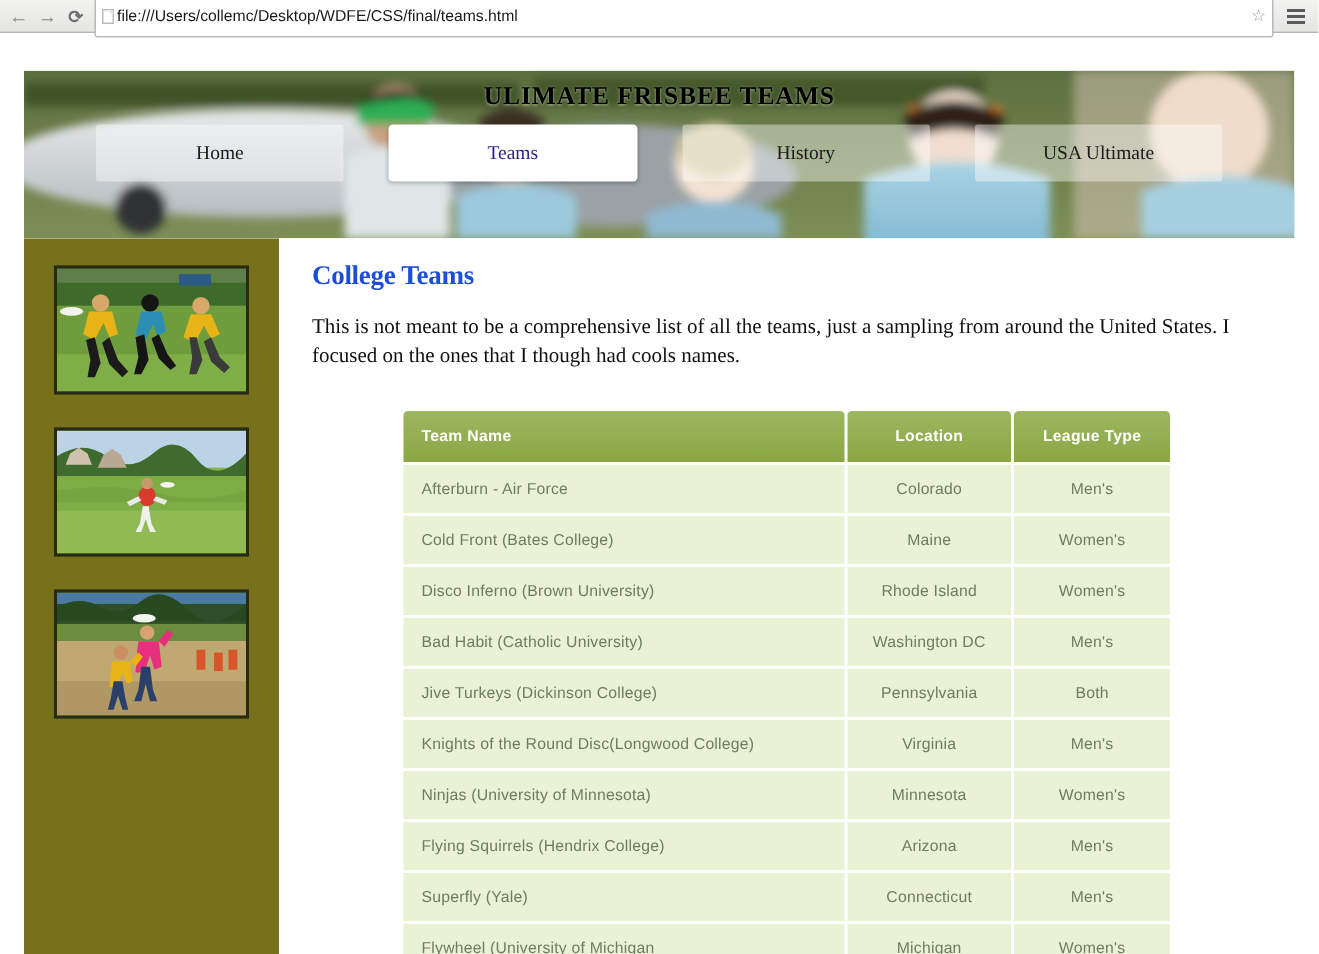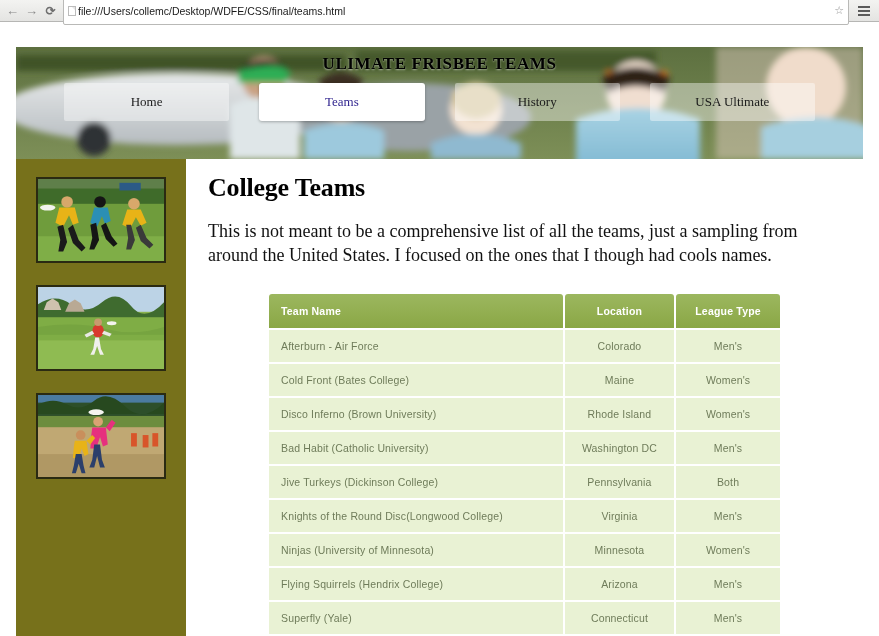--- a/index.html
+++ b/index.html
@@ -167,26 +167,26 @@
   }
   .thumb svg{ display:block; width:100%; height:100%; }
 
   .content{
     flex:1;
     background:#fff;
     padding: 14px 22px 0 22px;
   }
   .page-title{
     font-family:"Liberation Serif", serif;
-    font-size:26px; font-weight:bold; color:#000000;
+    font-size:18px; font-weight:bold; color:#1d4ed8;
     letter-spacing:-.2px;
   }
   .intro{
     font-family:"Liberation Serif", serif;
-    font-size:18px; color:#111;
+    font-size:14px; color:#111;
     line-height:1.35;
     margin-top:16px;
     max-width:645px;
   }
 
   
   .teams-table{
     margin: 24px auto 0 auto;
     width: 515px;
     border-collapse: separate;

